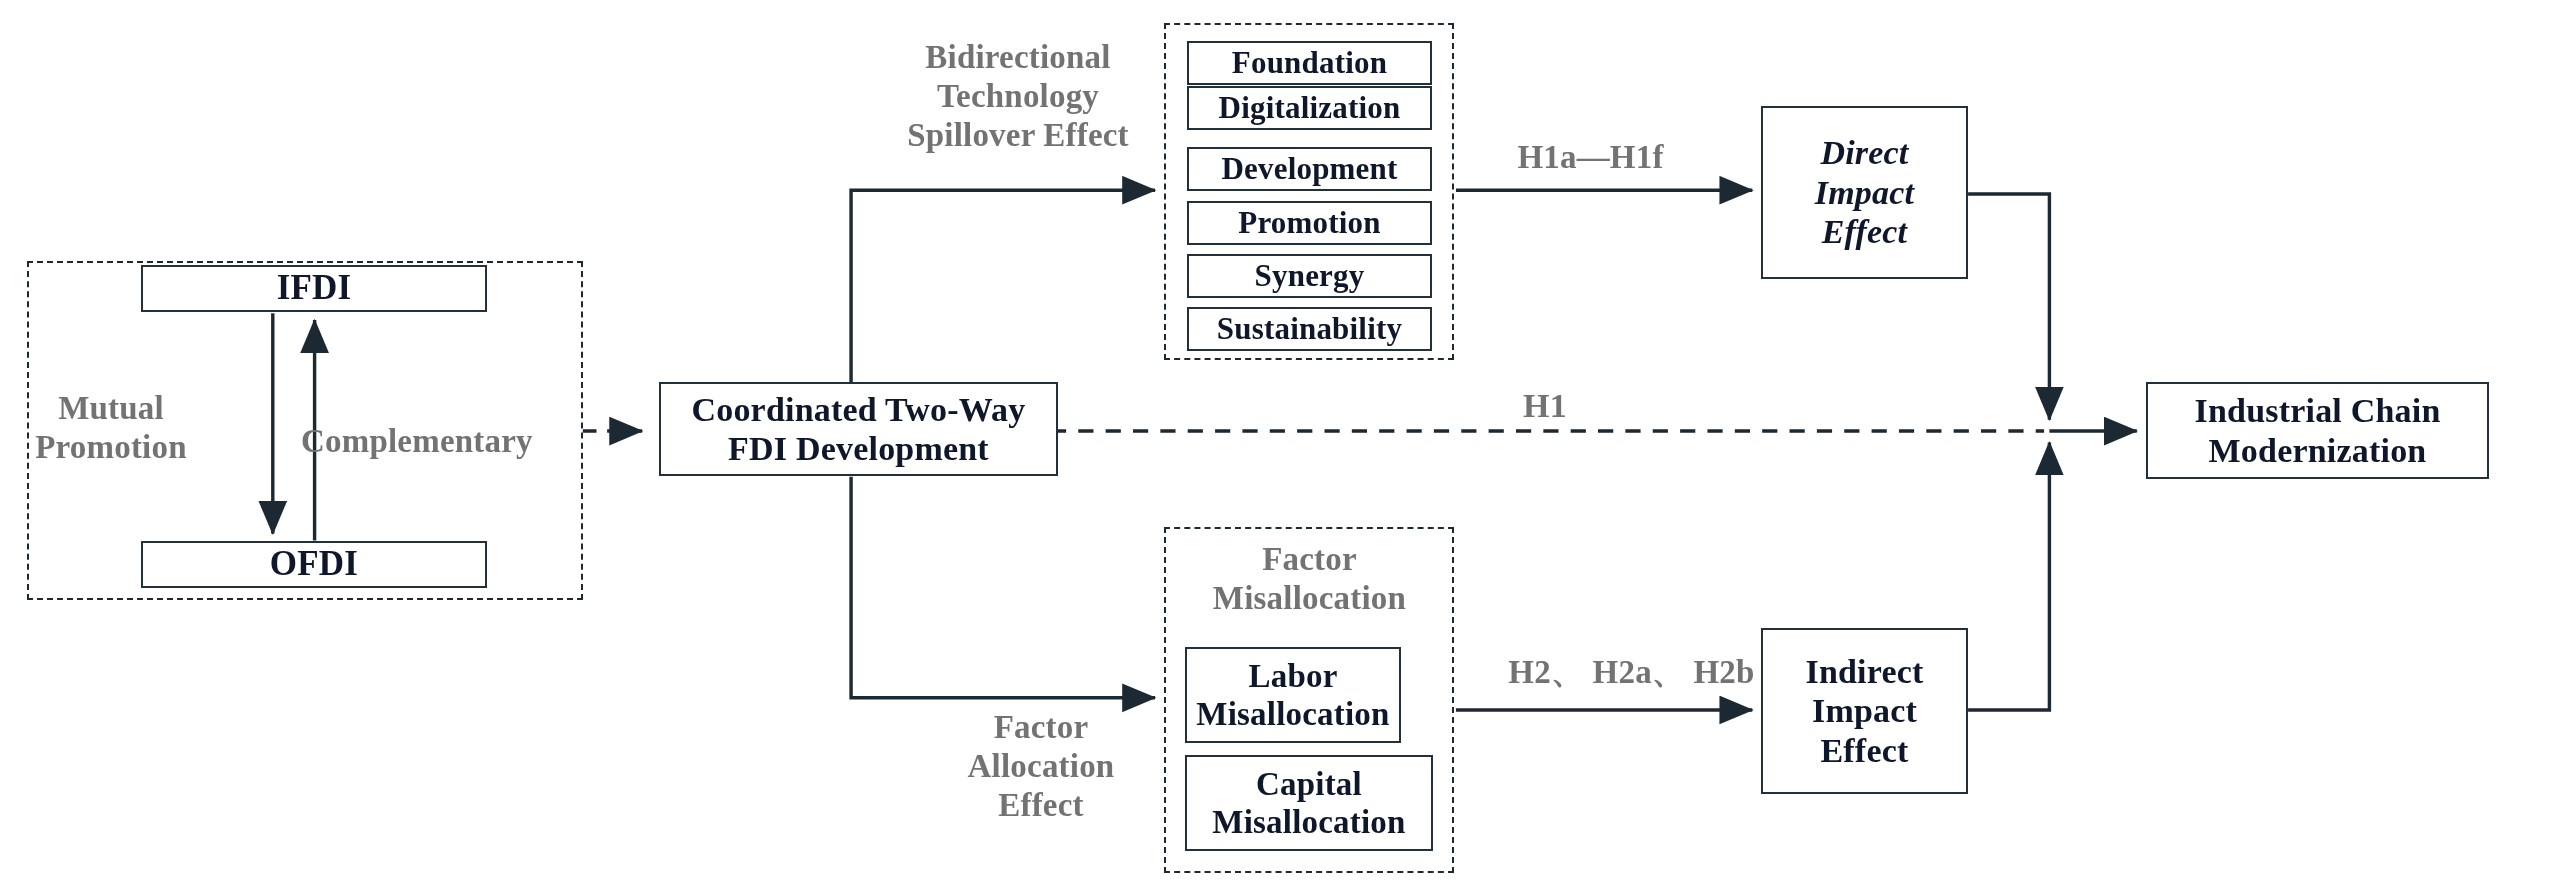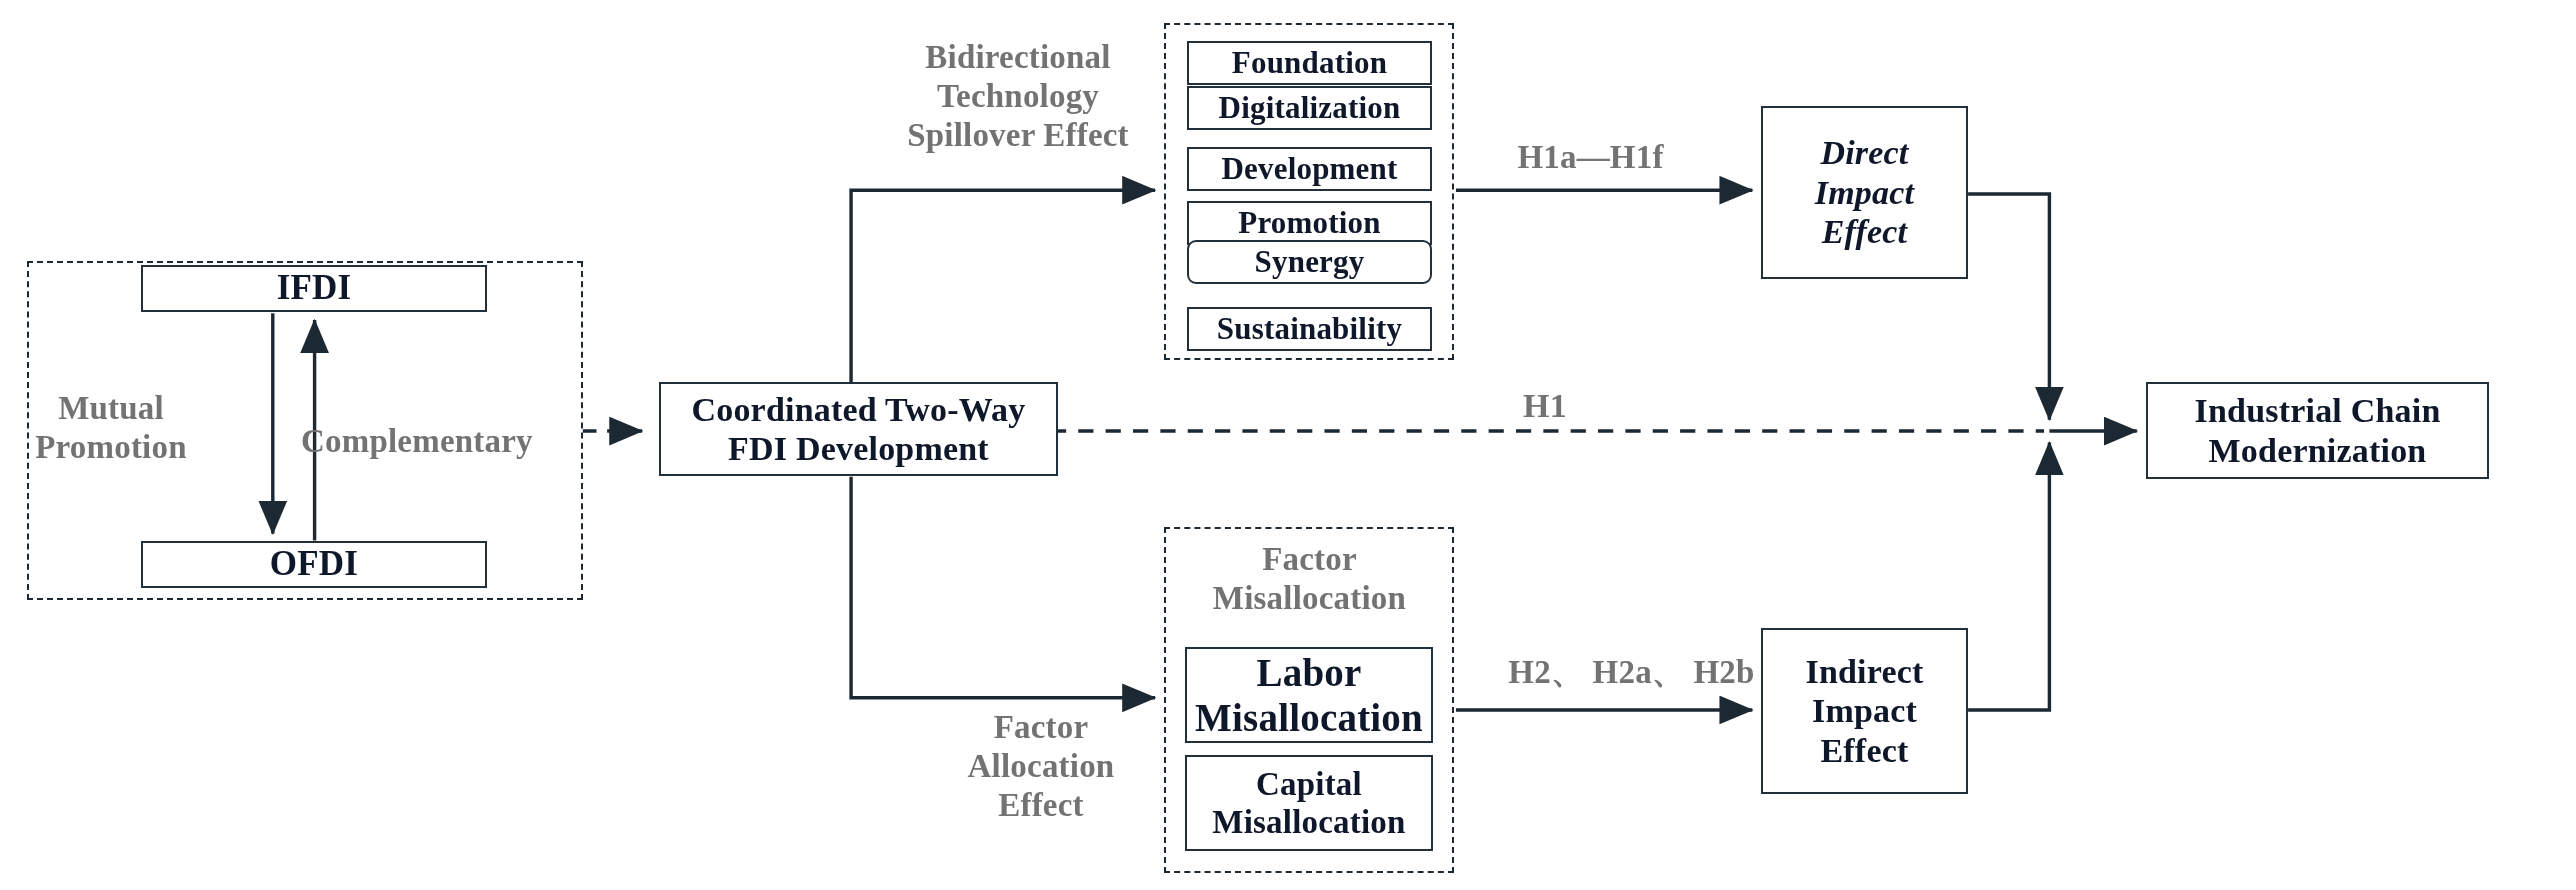--- a/index.html
+++ b/index.html
@@ -61,28 +61,28 @@
   #label-complementary { left: 301px; top: 422px; width: 274px; font-size: 33px; text-align: left; }
 
   #node-coordinated  { left: 652px; top: 382px;  width: 399px; height: 94px; font-size: 34px; margin-left: 7px; }
 
   #tech-group        { left: 1164px; top: 23px;  width: 290px; height: 337px; }
   .tech-item         { left: 1187px; width: 245px; height: 44px; font-size: 31px; }
   #tech-0 { top: 41px; }
   #tech-1 { top: 86px; }
   #tech-2 { top: 147px; }
   #tech-3 { top: 201px; }
-  #tech-4 { top: 240px; border-radius: 9px; }
+  #tech-4 { top: 254px; }
   #tech-5 { top: 307px; }
   #label-spillover   { left: 881px; top: 38px; width: 274px; font-size: 33px; }
   #label-h1af        { left: 1488px; top: 138px; width: 205px; font-size: 33px; }
 
   #factor-group      { left: 1164px; top: 527px; width: 290px; height: 346px; }
   #label-factor-mis  { left: 1187px; top: 540px; width: 245px; font-size: 33px; }
-  #node-labor        { left: 1185px; top: 647px; width: 248px; height: 96px; font-size: 39px; }
+  #node-labor        { left: 1185px; top: 647px; width: 216px; height: 96px; font-size: 33px; }
   #node-capital      { left: 1185px; top: 755px; width: 248px; height: 96px; font-size: 33px; }
   #label-alloc       { left: 927px; top: 708px; width: 228px; font-size: 33px; }
   #label-h2          { left: 1489px; top: 653px; width: 285px; font-size: 33px; }
 
   #node-direct       { left: 1761px; top: 106px; width: 207px; height: 173px; font-size: 34px; }
   #node-indirect     { left: 1761px; top: 628px; width: 207px; height: 166px; font-size: 34px; }
   #node-icm          { left: 2146px; top: 382px; width: 343px; height: 97px; font-size: 34px; }
   #label-h1          { left: 1503px; top: 386px; width: 84px; font-size: 34px; }
 </style>
 </head>

